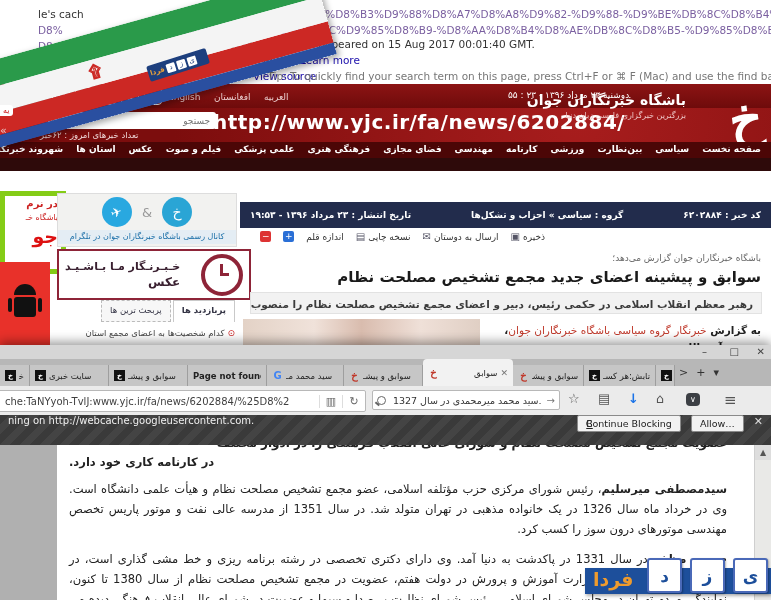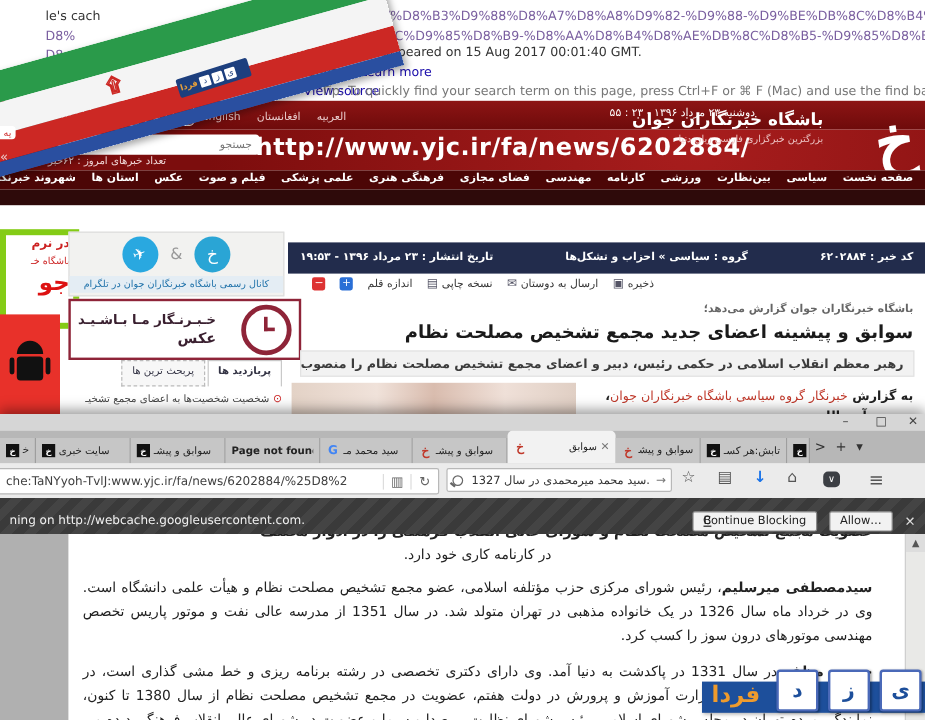--- a/index.html
+++ b/index.html
@@ -89,21 +89,21 @@
   .edgechev{position:absolute;left:0;top:124px;color:#e9caca;font-size:11px;z-index:41;}
   
   .metabar{position:absolute;left:240px;top:202px;width:531px;height:26px;background:#222c4c;
            display:flex;direction:rtl;align-items:center;justify-content:space-between;padding:0 10px;box-sizing:border-box;}
   .metabar span{color:#fff;font-size:9px;font-weight:bold;white-space:nowrap;}
   .sharerow{position:absolute;left:245px;top:231px;width:300px;direction:rtl;display:flex;gap:12px;align-items:center;}
   .sharerow .it{display:flex;align-items:center;gap:3px;font-size:9px;color:#333;cursor:pointer;white-space:nowrap;}
   .sharerow .ic{color:#556;font-size:10px;}
   .fbtn{width:11px;height:11px;border-radius:2px;color:#fff;font-size:9px;line-height:11px;text-align:center;cursor:pointer;}
   .fplus{background:#2a6fd6;} .fminus{background:#d33;}
-  .kicker{position:absolute;right:10px;top:253px;direction:rtl;color:#666;font-size:9px;font-weight:bold;}
+  .kicker{position:absolute;right:10px;top:253px;direction:rtl;color:#666;font-size:9px;}
   .title{position:absolute;right:10px;top:268px;direction:rtl;color:#1a1a1a;font-size:15px;font-weight:bold;}
   .lead{position:absolute;left:250px;top:292px;width:512px;height:22px;background:#f2f2f2;border:1px solid #e2e2e2;
         direction:rtl;text-align:right;font-size:10.5px;font-weight:bold;color:#3c3c3c;line-height:22px;padding:0 8px;box-sizing:border-box;white-space:nowrap;overflow:hidden;}
   .bodyline{position:absolute;right:10px;top:322px;width:275px;direction:rtl;text-align:right;font-size:10.5px;line-height:17px;color:#222;}
   .redlink{color:#c0392b;cursor:pointer;margin-top:28px;}
   .photo{position:absolute;left:243px;top:319px;width:237px;height:26px;
          background:linear-gradient(90deg,#e3d2c6,#f0e2da 30%,#d9bcae 50%,#efe0d8 75%,#e0cfc4);}
   
   .w2{position:absolute;left:0;top:345px;width:771px;height:255px;background:#d8d8d8;
       box-shadow:0 -3px 10px rgba(0,0,0,.4);}
@@ -125,33 +125,33 @@
   .urlbox .u{flex:1;font-size:10px;color:#3f3f3f;padding-left:12px;white-space:nowrap;overflow:hidden;}
   .ubtn{width:22px;text-align:center;color:#666;font-size:11px;border-left:1px solid #ddd;cursor:pointer;}
   .sbox{position:absolute;left:372px;top:4px;width:188px;height:20px;background:#fff;border:1px solid #b8b8b8;
         border-radius:2px;display:flex;align-items:center;padding:0 4px;box-sizing:border-box;gap:3px;}
   .sbox input{border:0;outline:0;flex:1;direction:rtl;font-size:9.5px;font-family:"DejaVu Sans",sans-serif;color:#333;background:transparent;min-width:0;}
   .nico{position:absolute;top:5px;font-size:13px;color:#555;cursor:pointer;}
   .pocket{width:14px;height:13px;background:#3c3f44;border-radius:4px;color:#fff;font-size:8px;
           display:flex;align-items:center;justify-content:center;}
   .notif{position:absolute;left:0;top:70px;width:771px;height:38px;
          background:repeating-linear-gradient(135deg,#3a3a3a 0 7px,#444 7px 14px);
-         display:flex;align-items:center;}
+         display:flex;align-items:flex-start;}
   .notif .msg{color:#f0f0f0;font-size:10px;padding-left:8px;flex:1;white-space:nowrap;}
   .nbtn{background:#f2f2f2;border:1px solid #8a8a8a;border-radius:2px;font-size:9.5px;color:#222;
         padding:2px 8px;margin-right:10px;cursor:pointer;white-space:nowrap;font-family:"DejaVu Sans",sans-serif;}
   .nclose{color:#ddd;font-size:11px;margin-right:8px;cursor:pointer;}
   .w2content{position:absolute;left:0;top:100px;width:771px;height:155px;background:#fff;overflow:hidden;}
   .gstrip{position:absolute;left:0;top:0;width:57px;height:155px;background:#b0b0b0;}
   .scrollbar{position:absolute;right:0;top:0;width:16px;height:155px;background:#e9e9e7;border-left:1px solid #cfcfcf;}
   .sarrow{width:16px;height:15px;text-align:center;font-size:8px;color:#555;line-height:15px;cursor:pointer;background:#ddd;}
   .art{position:absolute;left:57px;top:0;width:690px;direction:rtl;}
   .clipline{height:6px;overflow:hidden;position:relative;}
   .clipline div{position:absolute;right:20px;top:-9px;font-size:12px;font-weight:bold;color:#222;white-space:nowrap;}
-  .pline{text-align:center;padding:4px 20px 0 12px;font-size:11.5px;color:#222;}
+  .pline{text-align:left;padding:4px 20px 0 12px;font-size:11.5px;color:#222;font-weight:bold;}
   .para{text-align:justify;padding:10px 20px 0 12px;font-size:11.5px;line-height:20px;color:#222;}
   
   .yzd{position:absolute;right:0;bottom:2px;width:186px;height:45px;}
   .yzdbar{position:absolute;left:0;bottom:4px;width:186px;height:26px;background:#1d4f9b;box-shadow:1px 2px 3px rgba(0,0,0,.3);}
   .yzdword{position:absolute;left:8px;bottom:8px;color:#ef9b2d;font-size:19px;font-weight:bold;}
   .sq{position:absolute;bottom:5px;width:31px;height:31px;background:#fff;border:2px solid #4a69b8;border-radius:3px;
       color:#1d4f9b;font-size:17px;font-weight:bold;display:flex;align-items:center;justify-content:center;box-shadow:1px 1px 2px rgba(0,0,0,.3);}
 </style>
 </head>
 <body>
@@ -263,21 +263,21 @@
       <div class="r1">خـبـرنـگار مـا بـاشـیـد</div>
       <div class="r2">عکس</div>
     </div>
     <div class="clock"></div>
   </div>
   <div class="sideTabs">
     <span class="sideTab on">پربازدید ها</span>
     <span class="sideTab">پربحث ترین ها</span>
   </div>
   <div class="sideItem">
-    <span class="bl">⊙</span><span>شخصیت شخصیت‌ها به اعضای مجمع تشخیـ</span>
+    <span class="bl">⊙</span><span>کدام شخصیت‌ها به اعضای مجمع استان</span>
   </div>
 
   <div class="metabar">
     <span>کد خبر : ۶۲۰۲۸۸۴</span>
     <span>گروه : سیاسی » احزاب و تشکل‌ها</span>
     <span>تاریخ انتشار : ۲۳ مرداد ۱۳۹۶ - ۱۹:۵۳</span>
   </div>
   <div class="sharerow">
     <span class="it">
         <span>ذخیره</span>

